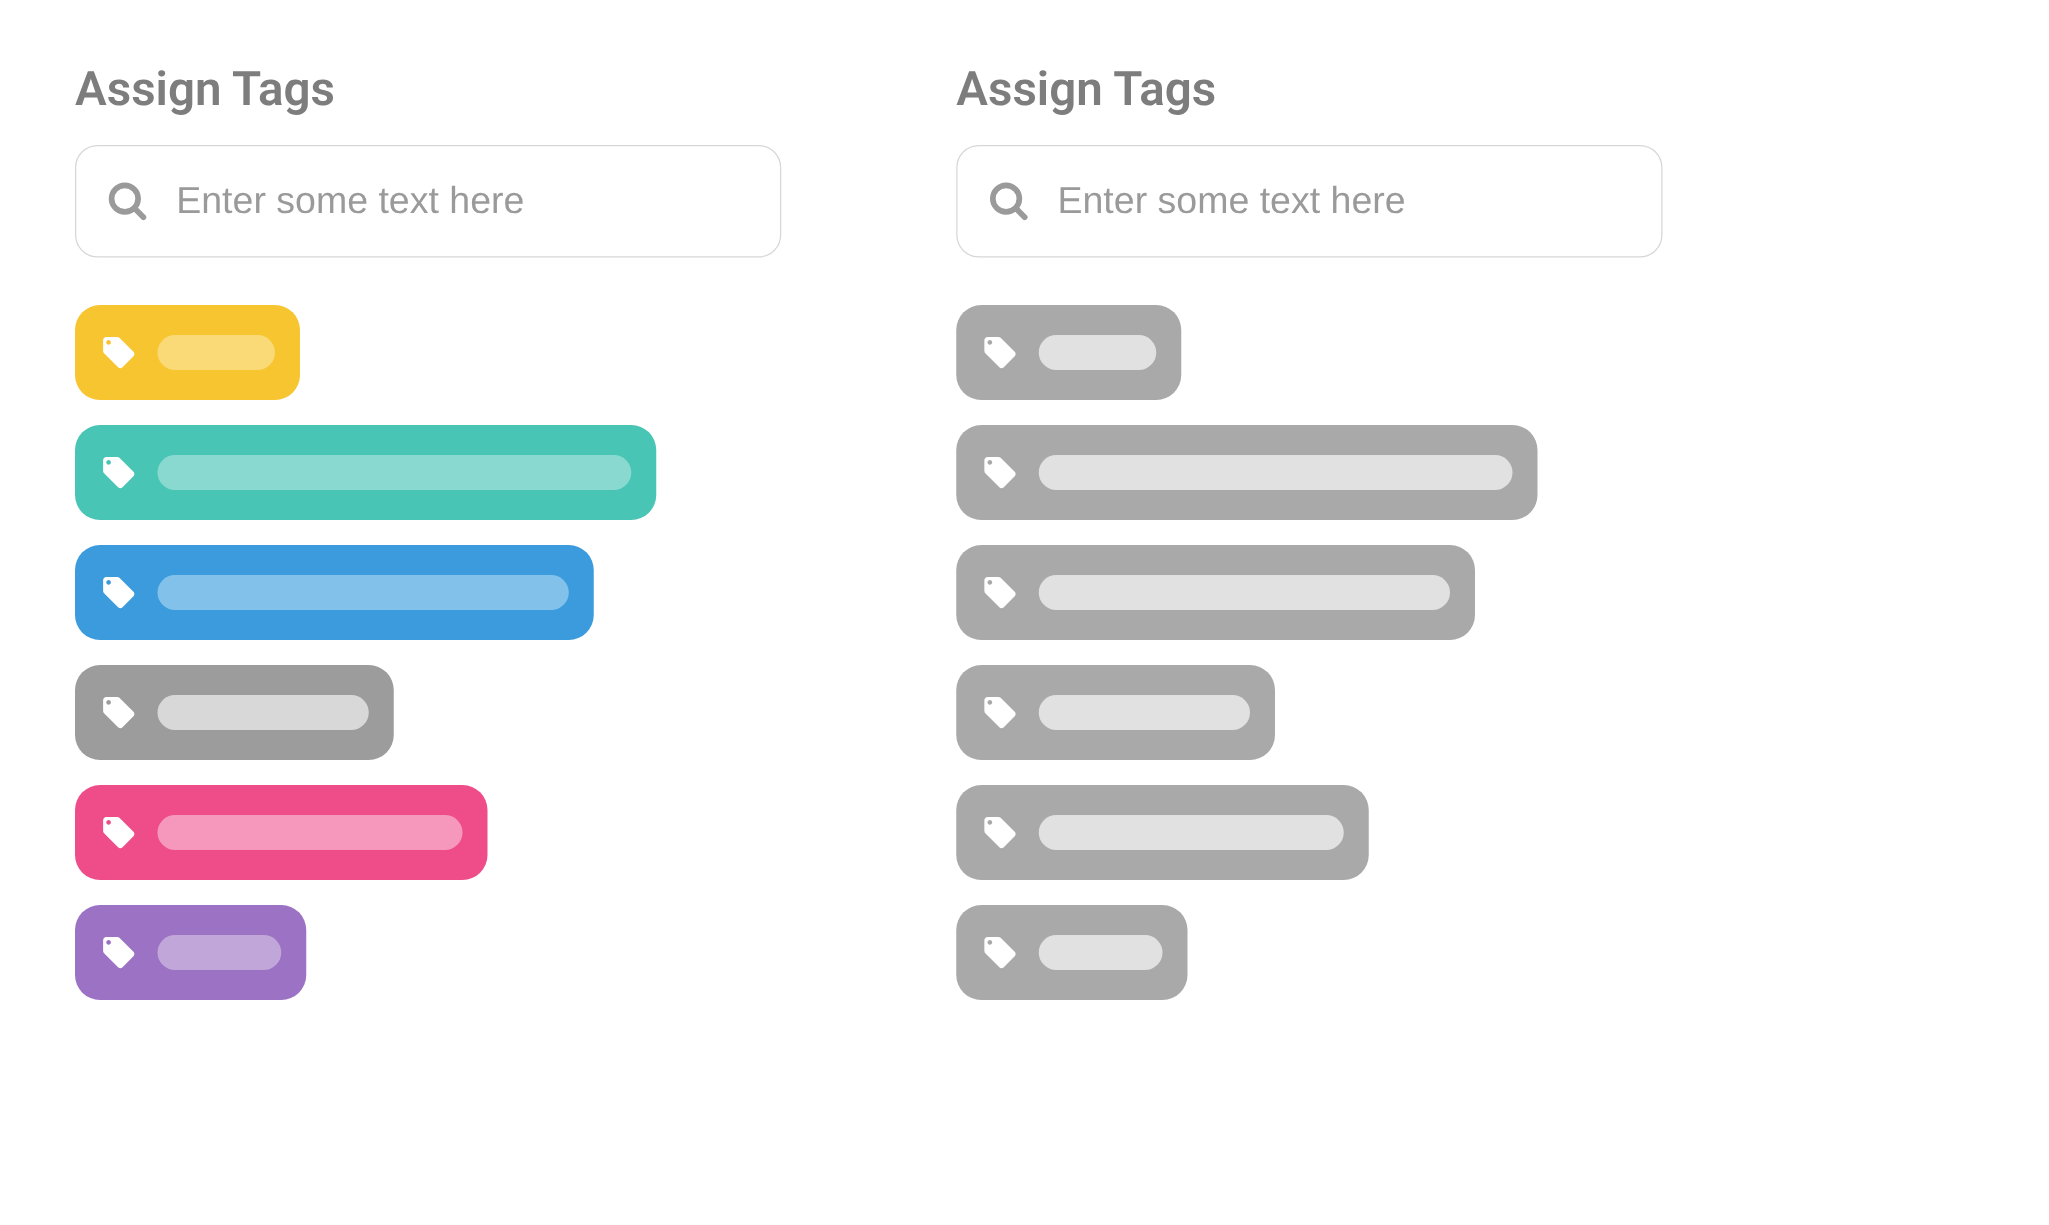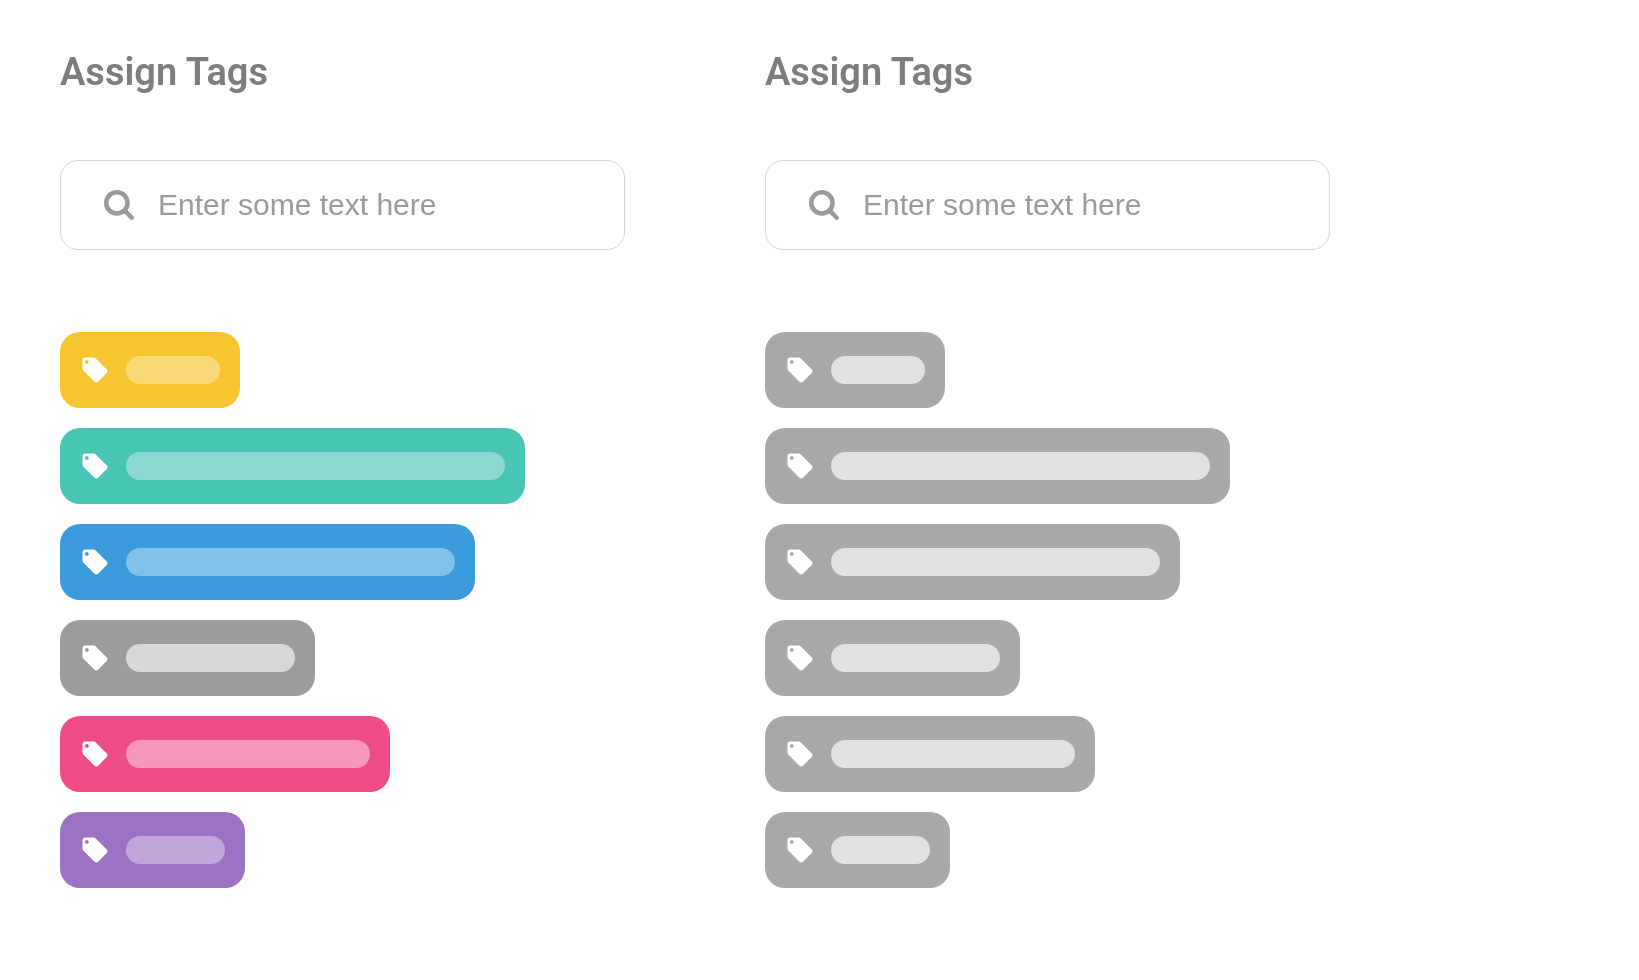--- a/index.html
+++ b/index.html
@@ -8,36 +8,35 @@
   background: #fff;
   width: 1639px;
   height: 980px;
   display: flex;
   padding: 50px 60px;
   gap: 140px;
 }
 .panel {
   display: flex;
   flex-direction: column;
-  gap: 44px;
 }
 .panel-title {
   font-size: 38px;
   font-weight: 600;
   color: #7d7d7d;
   margin-bottom: 22px;
 }
 .search-box {
   display: flex;
   align-items: center;
   border: 1px solid #d7d7d7;
   border-radius: 18px;
   height: 90px;
   width: 565px;
-  padding: 0 41px;
+  padding: 0 24px;
   margin-bottom: 38px;
 }
 .search-icon {
   width: 34px;
   height: 34px;
   margin-right: 22px;
   flex-shrink: 0;
 }
 .search-input {
   border: none;

